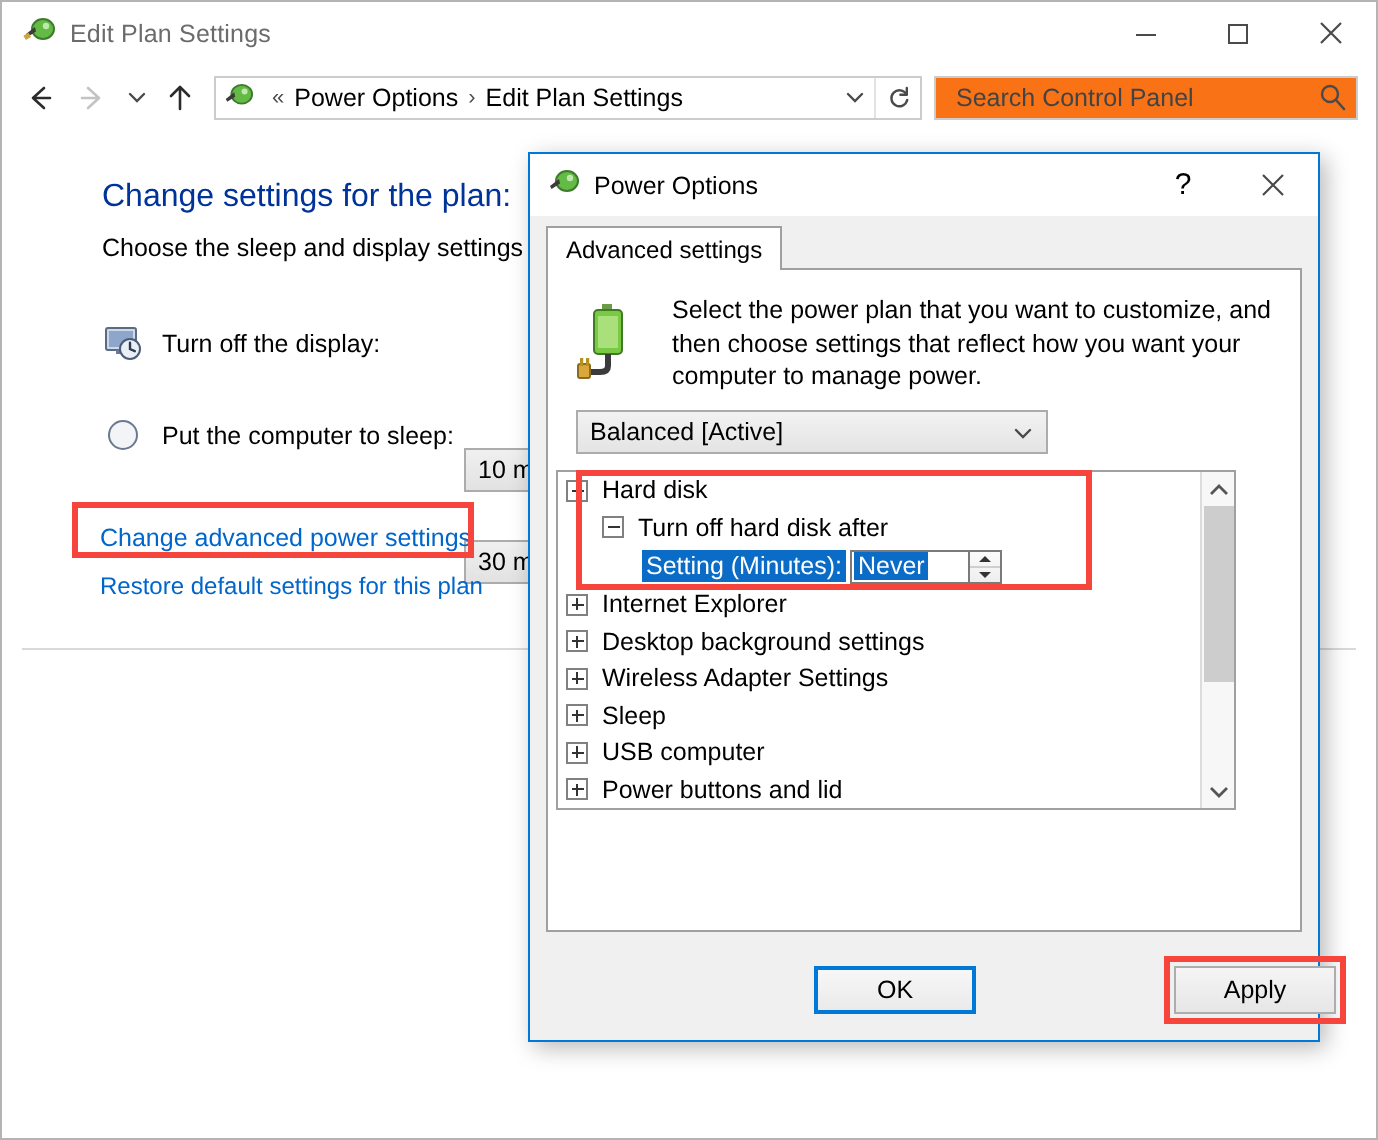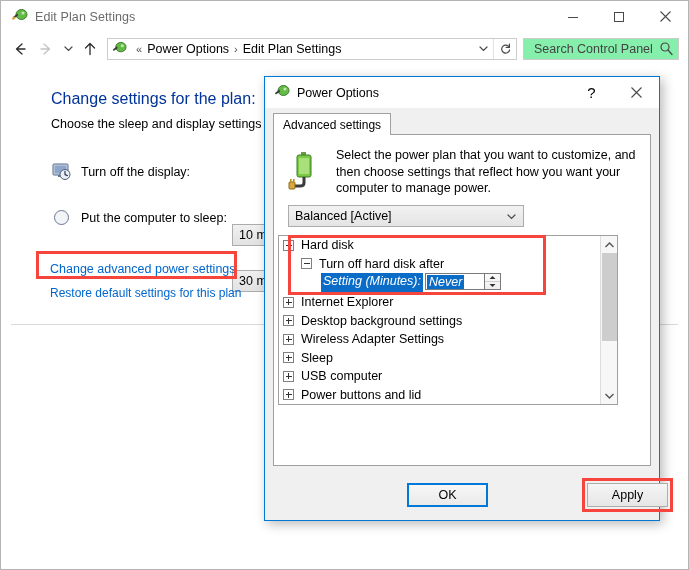--- a/index.html
+++ b/index.html
@@ -108,25 +108,25 @@
     display: flex; align-items: center; justify-content: center;
     flex: none;
   }
   #refresh-btn {
     width: 22px; height: 20px;
     border-left: 1px solid #e2e2e2;
     display: flex; align-items: center; justify-content: center;
     flex: none;
   }
   #searchbox {
-    width: 156px;
+    width: 212px;
     height: 22px;
     margin-right: 9px;
     border: 1px solid #cccccc;
-    background: #86efac;
+    background: #f97316;
     display: flex;
     align-items: center;
     box-sizing: border-box;
     flex: none;
   }
   #search-input {
     border: 0;
     outline: 0;
     flex: 1;
     font-family: "Liberation Sans", sans-serif;
@@ -363,24 +363,24 @@
     width: 1px; height: 6px;
     background: #333;
   }
   .sel {
     background: #0a6cc6;
     color: #ffffff;
     padding: 1px 2px;
   }
   #setting-row {
     display: flex;
+    align-items: center;
     height: 20px;
     padding-left: 42px;
     font-size: 12.5px;
-    font-style: italic;
   }
   #setting-value-box {
     border: 1px solid #7a7a7a;
     background: #ffffff;
     height: 17px;
     width: 60px;
     box-sizing: border-box;
     display: flex;
     align-items: center;
     margin-left: 2px;

